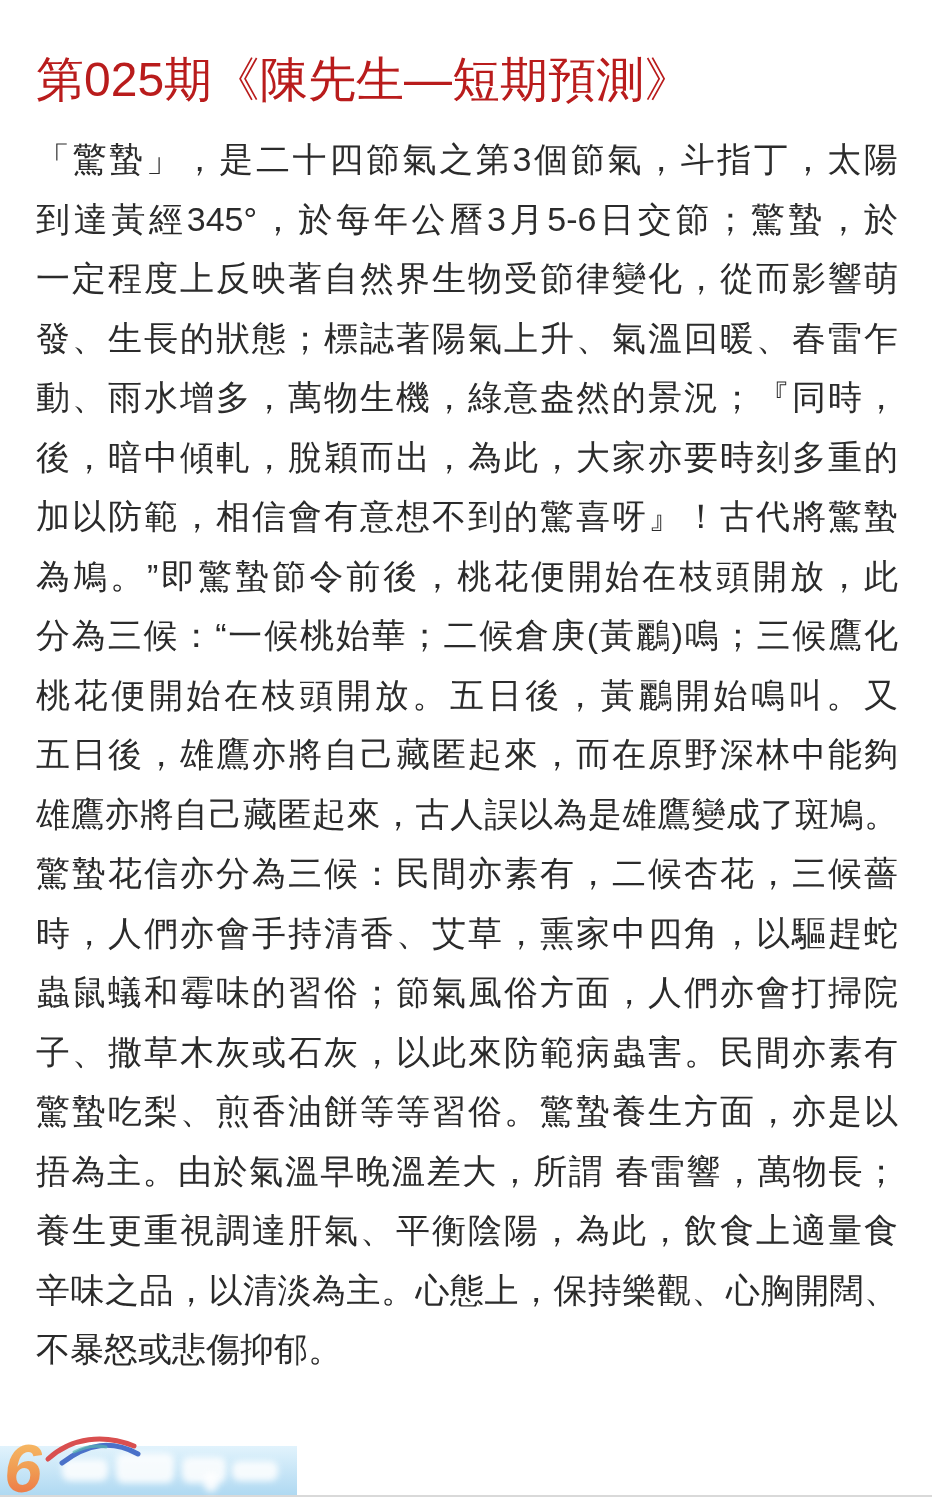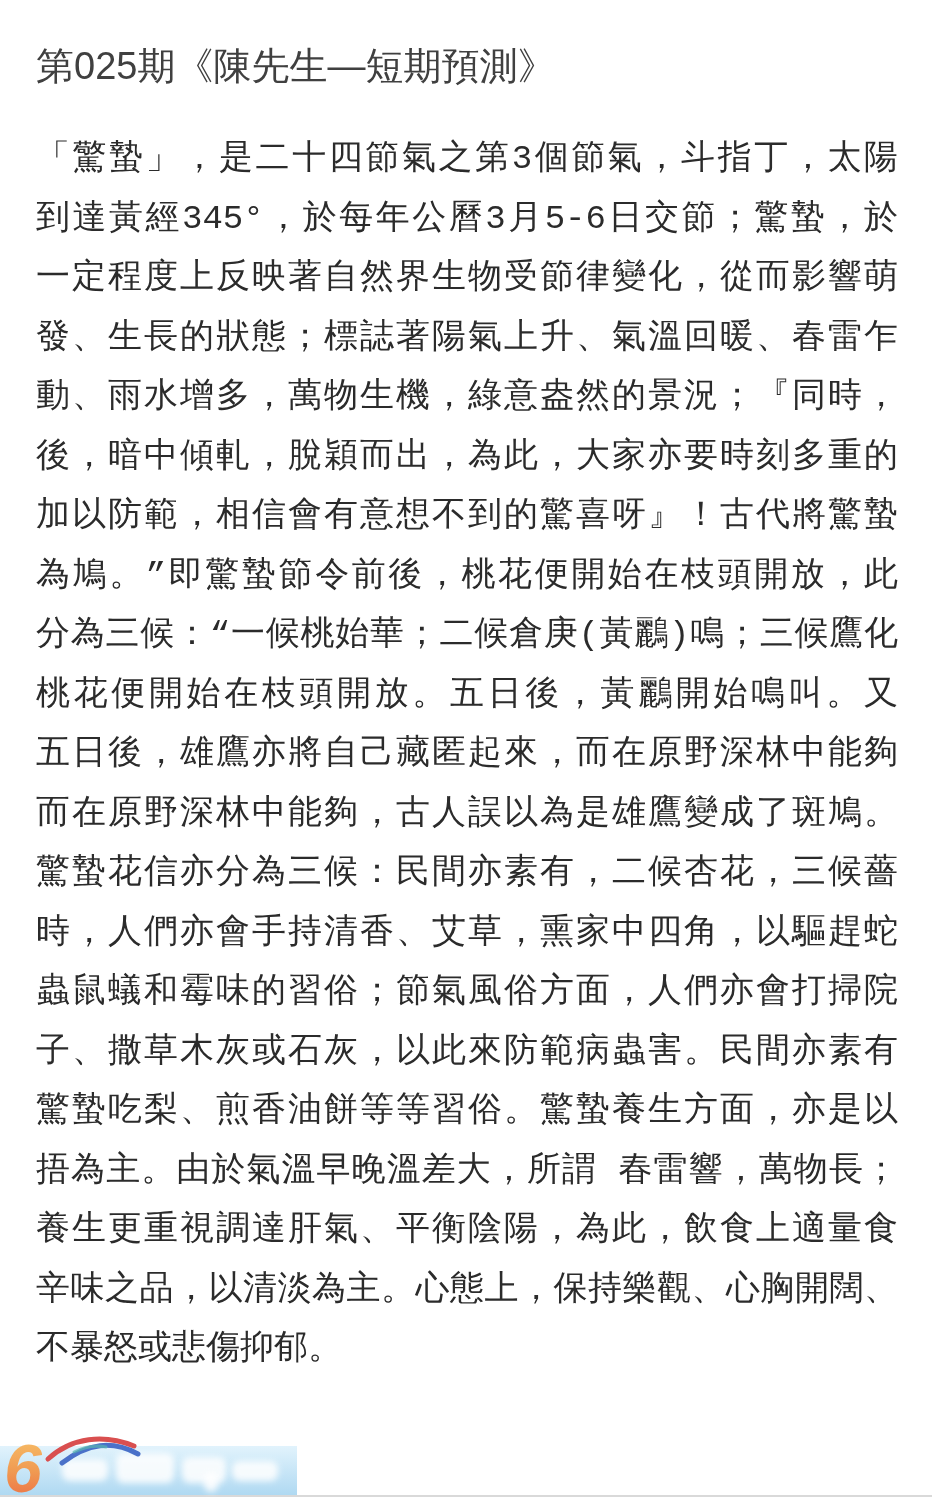--- a/index.html
+++ b/index.html
@@ -11,42 +11,41 @@
     width: 932px;
     height: 1500px;
     position: relative;
     overflow: hidden;
     font-family: "Liberation Sans", sans-serif;
   }
   .page-title {
     position: absolute;
     left: 36px;
     top: 16px;
-    font-size: 38px;
+    font-size: 48px;
     font-weight: 400;
-    color: #404040;
+    color: #b91c1c;
     white-space: nowrap;
     z-index: 2;
   }
   .article {
     position: absolute;
     left: 36px;
     right: 34px;
     top: 130px;
     color: #2b2b2b;
     font-size: 34px;
     line-height: 59.5px;
     z-index: 2;
   }
   .para-line {
     height: 59.5px;
     overflow: hidden;
     text-align: justify;
     text-align-last: justify;
-    font-family: Liberation Mono, monospace;
   }
   .para-line:last-child {
     text-align-last: left;
   }
   .bottom-rule {
     position: absolute;
     left: 0;
     right: 0;
     bottom: 3px;
     height: 2px;
@@ -106,21 +105,21 @@
     <div class="para-line">到達黃經345°，於每年公曆3月5-6日交節；驚蟄，於</div>
     <div class="para-line">一定程度上反映著自然界生物受節律變化，從而影響萌</div>
     <div class="para-line">發、生長的狀態；標誌著陽氣上升、氣溫回暖、春雷乍</div>
     <div class="para-line">動、雨水增多，萬物生機，綠意盎然的景況；『同時，</div>
     <div class="para-line">後，暗中傾軋，脫穎而出，為此，大家亦要時刻多重的</div>
     <div class="para-line">加以防範，相信會有意想不到的驚喜呀』！古代將驚蟄</div>
     <div class="para-line">為鳩。”即驚蟄節令前後，桃花便開始在枝頭開放，此</div>
     <div class="para-line">分為三候：“一候桃始華；二候倉庚(黃鸝)鳴；三候鷹化</div>
     <div class="para-line">桃花便開始在枝頭開放。五日後，黃鸝開始鳴叫。又</div>
     <div class="para-line">五日後，雄鷹亦將自己藏匿起來，而在原野深林中能夠</div>
-    <div class="para-line">而在原野深林中能夠，古人誤以為是雄鷹變成了斑鳩。</div>
+    <div class="para-line">雄鷹亦將自己藏匿起來，古人誤以為是雄鷹變成了斑鳩。</div>
     <div class="para-line">驚蟄花信亦分為三候：民間亦素有，二候杏花，三候薔</div>
     <div class="para-line">時，人們亦會手持清香、艾草，熏家中四角，以驅趕蛇</div>
     <div class="para-line">蟲鼠蟻和霉味的習俗；節氣風俗方面，人們亦會打掃院</div>
     <div class="para-line">子、撒草木灰或石灰，以此來防範病蟲害。民間亦素有</div>
     <div class="para-line">驚蟄吃梨、煎香油餅等等習俗。驚蟄養生方面，亦是以</div>
     <div class="para-line">捂為主。由於氣溫早晚溫差大，所謂 春雷響，萬物長；</div>
     <div class="para-line">養生更重視調達肝氣、平衡陰陽，為此，飲食上適量食</div>
     <div class="para-line">辛味之品，以清淡為主。心態上，保持樂觀、心胸開闊、</div>
     <div class="para-line">不暴怒或悲傷抑郁。</div>
   </div>

